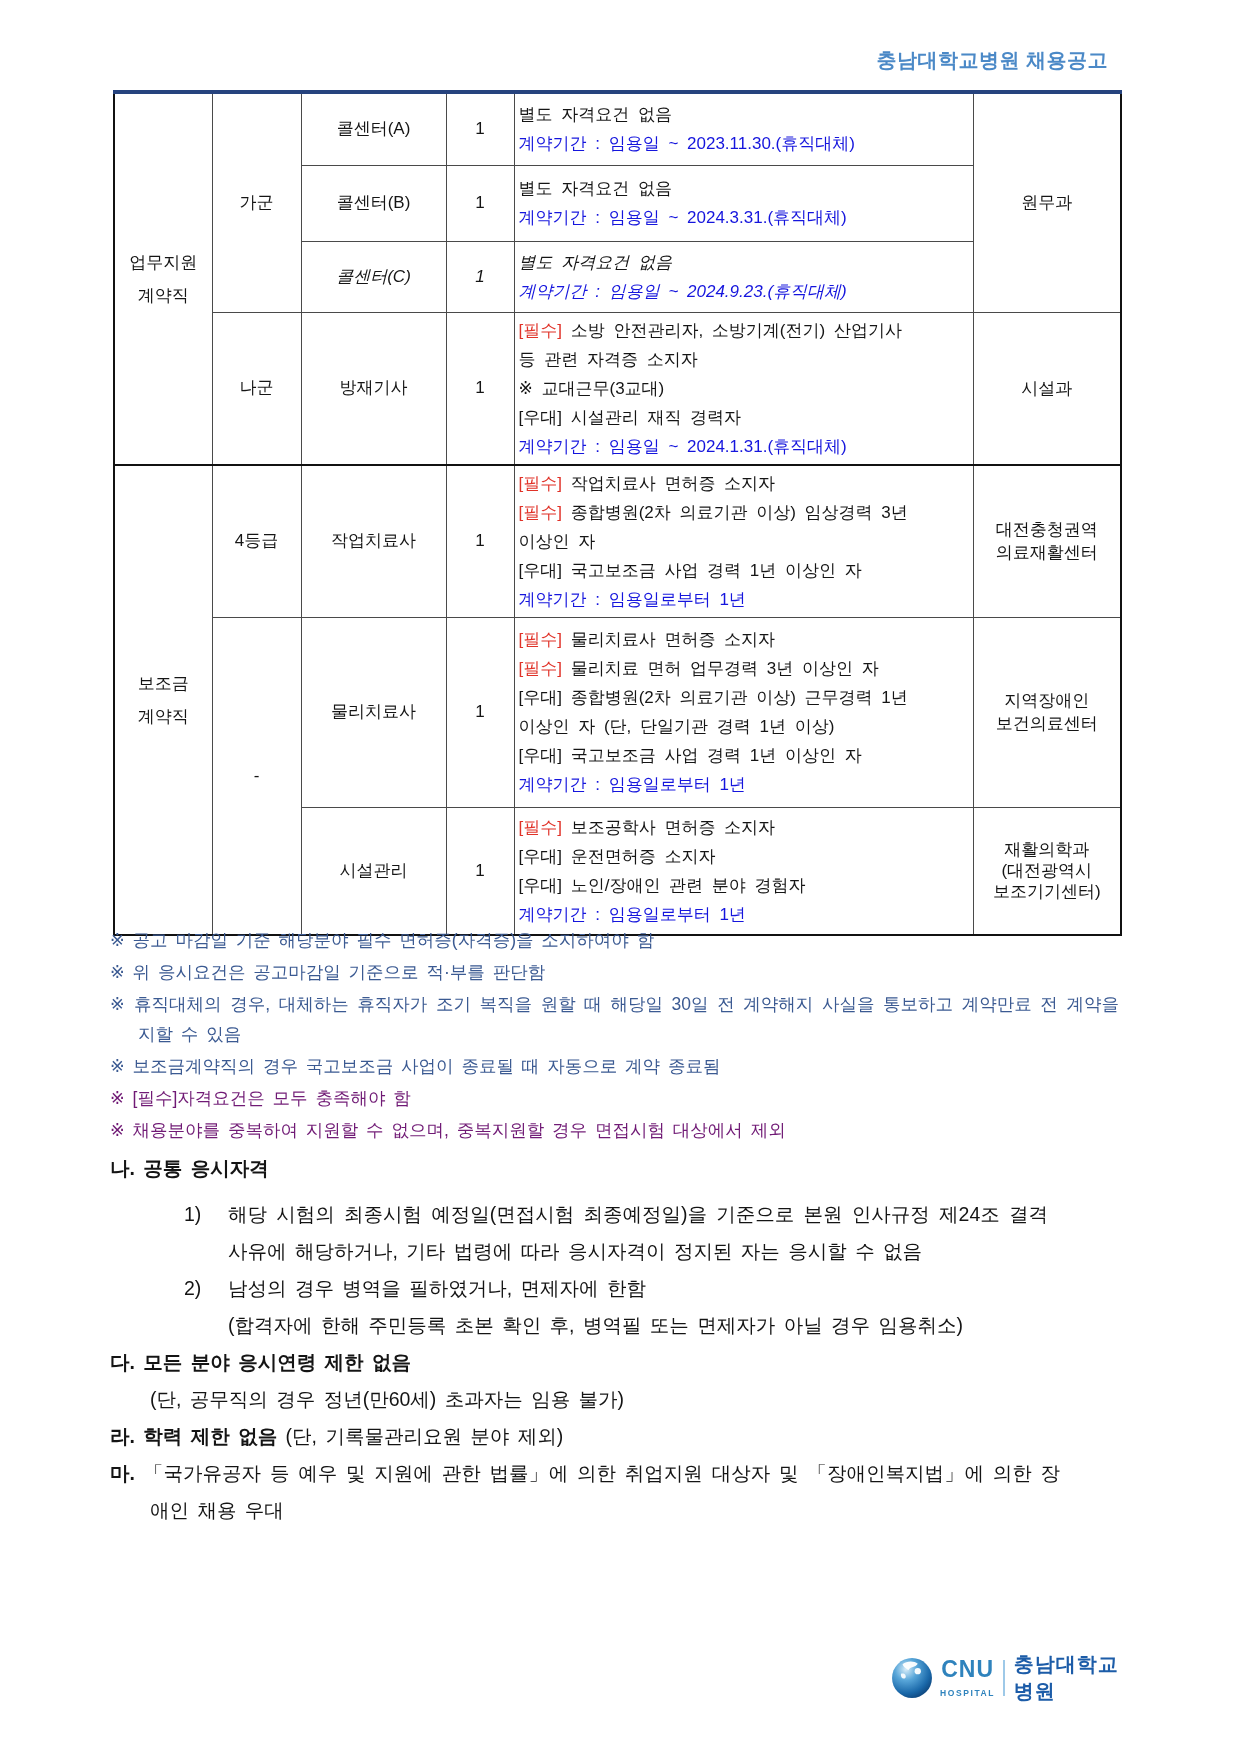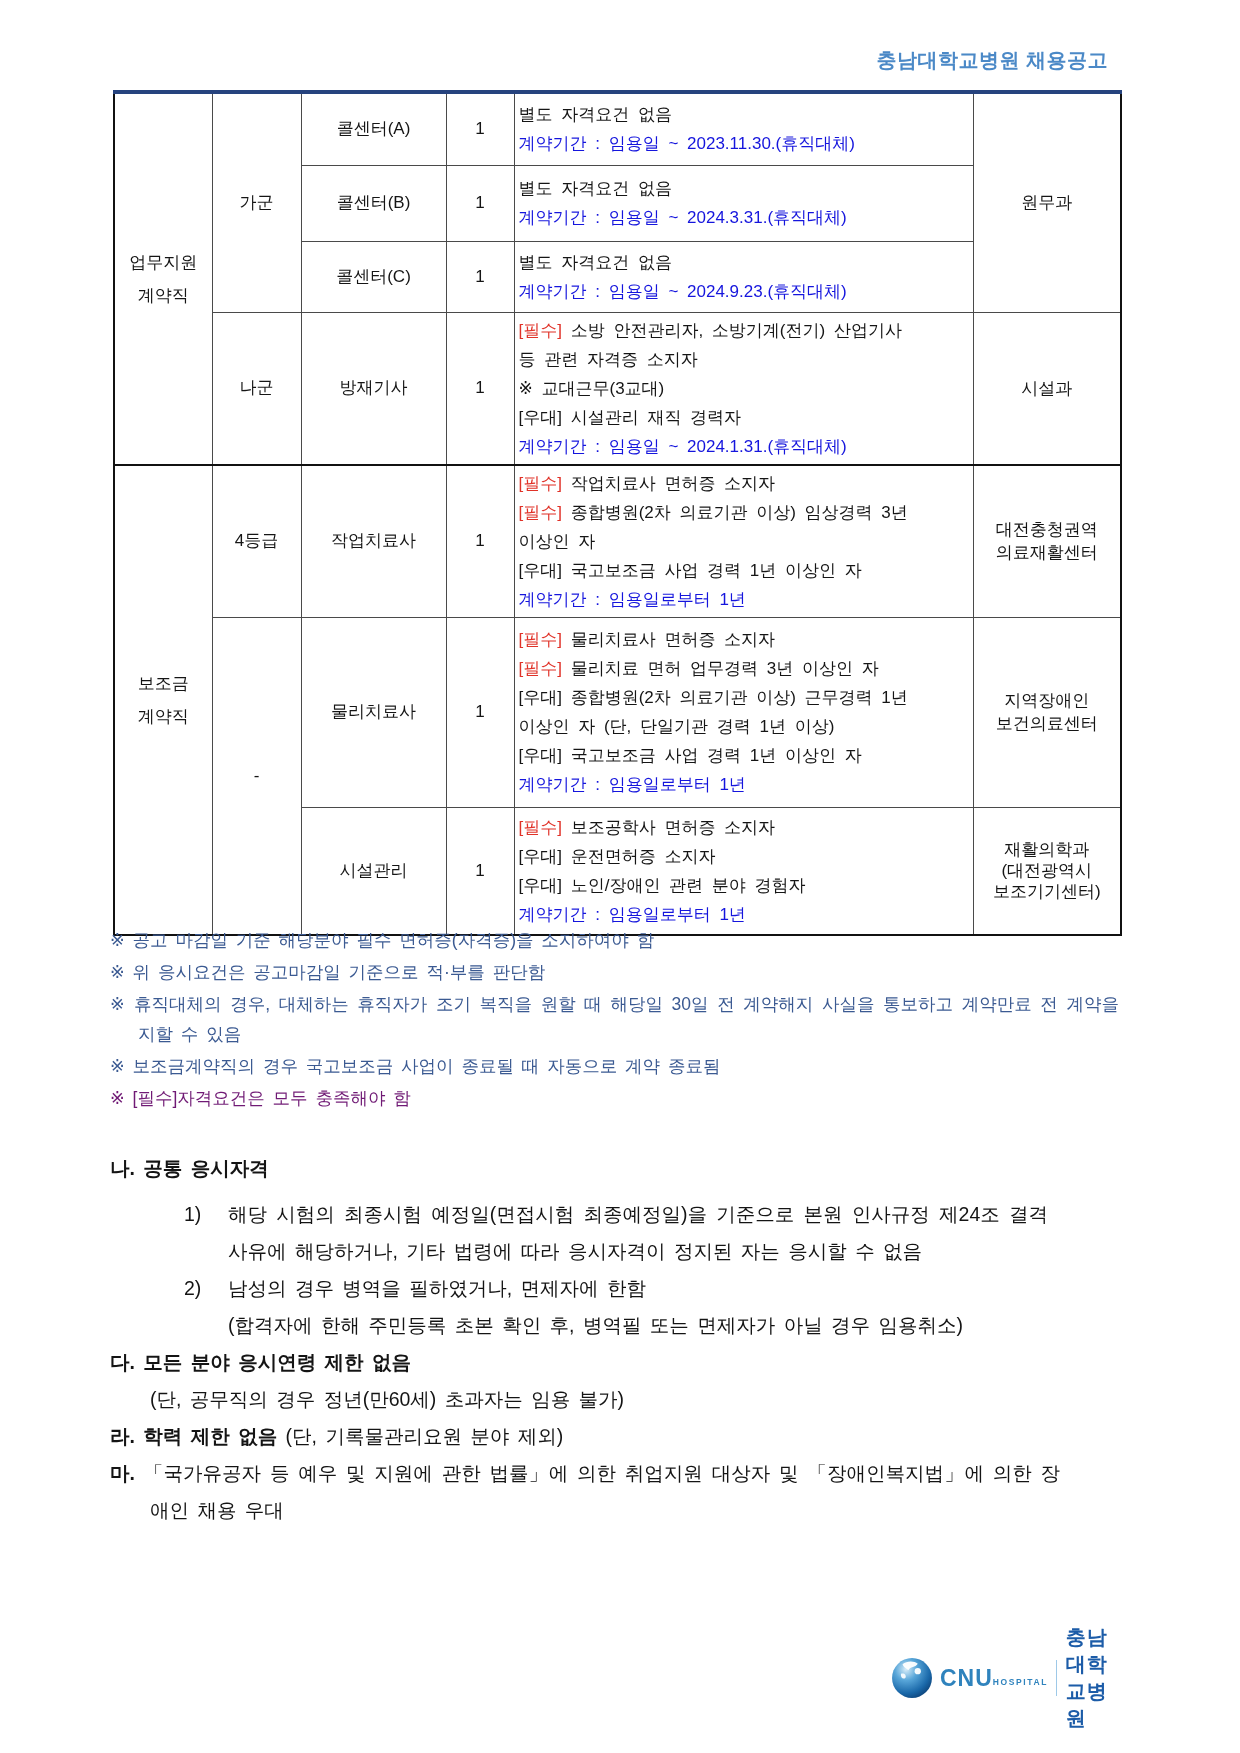--- a/index.html
+++ b/index.html
@@ -44,21 +44,21 @@
   .item-text { width:820px; text-align:justify; }
   .item-sub { margin-left:118px; }
   .sec-line { padding-left:40px; text-indent:-40px; }
   .sec-line .label { font-weight:bold; }
   .sec-sub { margin-left:40px; }
   .sec-ma { width:950px; text-align:justify; }
 
   
   .logo { position:absolute; left:891px; top:1654px; height:48px; display:flex; align-items:center; }
   .logo-globe { width:42px; height:42px; flex:none; }
-  .logo-cnu { margin-left:7px; display:flex; flex-direction:row; align-items:center; line-height:1; }
+  .logo-cnu { margin-left:7px; display:flex; flex-direction:column; align-items:center; line-height:1; }
   .logo-cnu .acro { font-size:23px; font-weight:bold; color:#2f83bd; letter-spacing:1px; }
   .logo-cnu .sub  { font-size:8.5px; font-weight:bold; color:#2f83bd; letter-spacing:1.6px; margin-top:8px; }
   .logo-divider { width:2px; height:36px; background:#9ec9e8; margin:0 9px 0 8px; }
   .logo-name { font-size:20px; font-weight:bold; color:#1c5ca8; letter-spacing:1px; }
 </style>
 </head>
 <body>
 
 <div class="page">
 
@@ -86,21 +86,21 @@
           <td rowspan="3" class="dept">원무과</td>
         </tr>
         <tr style="height: 76px;">
           <td class="mid">콜센터(B)</td>
           <td class="mid">1</td>
           <td class="req">
             <div class="req-line"><span class="">별도 자격요건 없음</span></div>
             <div class="req-line"><span class="blue">계약기간 : 임용일 ~ 2024.3.31.(휴직대체)</span></div>
           </td>
         </tr>
-        <tr style="height: 71px;">
+        <tr style="height: 71px; font-style: italic;">
           <td class="mid">콜센터(C)</td>
           <td class="mid">1</td>
           <td class="req">
             <div class="req-line"><span class="">별도 자격요건 없음</span></div>
             <div class="req-line"><span class="blue">계약기간 : 임용일 ~ 2024.9.23.(휴직대체)</span></div>
           </td>
         </tr>
         <tr style="height: 146px;">
           <td class="mid">나군</td>
           <td class="mid">방재기사</td>
@@ -155,20 +155,21 @@
         </tr>
       </tbody>
   </table>
 
   <div class="notes" id="notes">
       <div class="note navy"><span>※ </span>공고 마감일 기준 해당분야 필수 면허증(자격증)을 소지하여야 함</div>
       <div class="note navy"><span>※ </span>위 응시요건은 공고마감일 기준으로 적·부를 판단함</div>
       <div class="note navy"><span>※ </span>휴직대체의 경우, 대체하는 휴직자가 조기 복직을 원할 때 해당일 30일 전 계약해지 사실을 통보하고 계약만료 전 계약을 해지할 수 있음</div>
       <div class="note navy"><span>※ </span>보조금계약직의 경우 국고보조금 사업이 종료될 때 자동으로 계약 종료됨</div>
       <div class="note red"><span>※ </span>[필수]자격요건은 모두 충족해야 함</div>
+      <div class="note red"><span>※ </span>채용분야를 중복하여 지원할 수 없으며, 중복지원할 경우 면접시험 대상에서 제외</div>
     </div>
 
   <div class="sections">
     <div class="sec-title">
       <span>나.</span>
       <span>공통 응시자격</span>
     </div>
     <div class="item">
       <span class="item-num">1)</span>
       <span class="item-text">해당 시험의 최종시험 예정일(면접시험 최종예정일)을 기준으로 본원 인사규정 제24조 결격사유에 해당하거나, 기타 법령에 따라 응시자격이 정지된 자는 응시할 수 없음</span>

